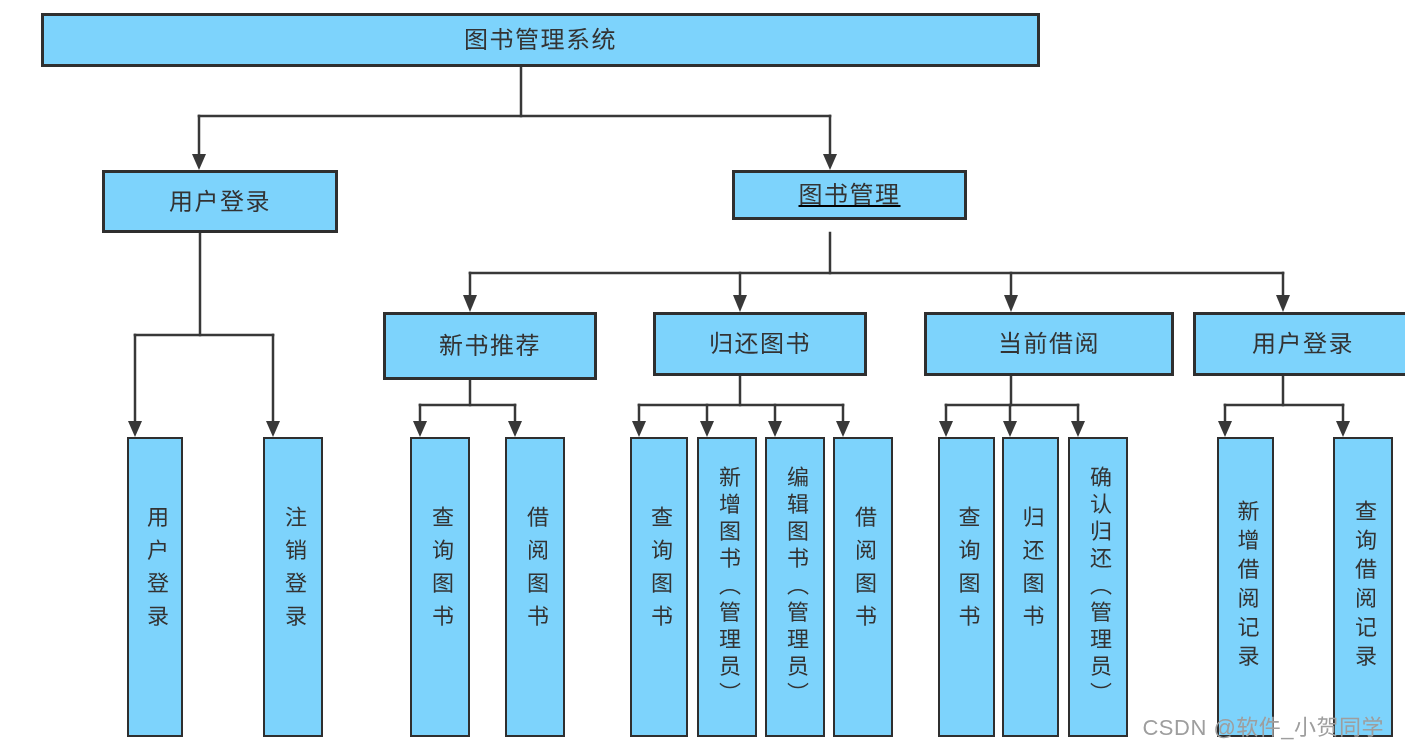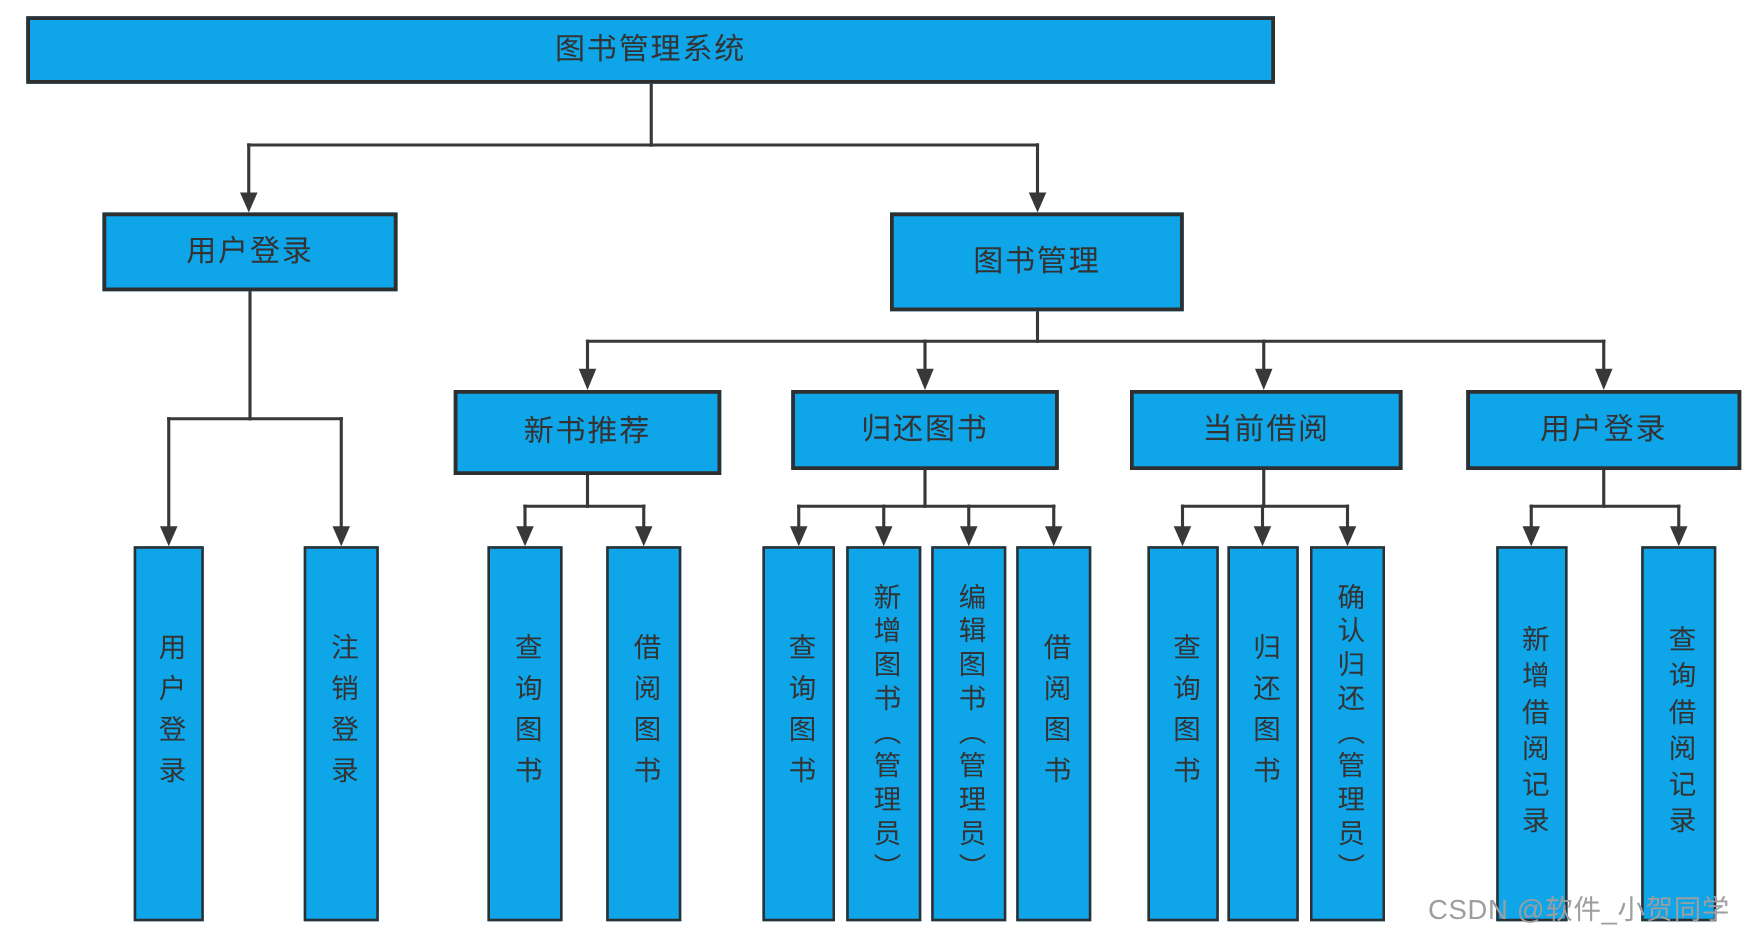--- a/index.html
+++ b/index.html
@@ -12,24 +12,25 @@
   html,body{margin:0;padding:0;background:var(--bg);}
   body{font-family:"Liberation Sans","DejaVu Sans",sans-serif;}
   .canvas{
     position:relative;width:1405px;height:747px;background:var(--bg);
     overflow:hidden;
   }
   .lines{position:absolute;left:0;top:0;width:1405px;height:747px;z-index:1;}
   .lines path,.lines line{stroke:var(--line);stroke-width:2.5;fill:none;stroke-linecap:square;}
   .lines polygon{fill:var(--line);stroke:none;}
   .box{
-    position:absolute;box-sizing:border-box;background:#0ea5e9;
+    position:absolute;box-sizing:border-box;background:#7dd3fc;
     border:3px solid var(--border);
     display:flex;align-items:center;justify-content:center;
     z-index:2;
+    margin-left:20px;
   }
   .hlabel{
     color:var(--text);font-size:24px;letter-spacing:1.5px;line-height:1;
     white-space:nowrap;
   }
   .leaf{border-width:2.5px;top:437px;height:300px;}
   .vlabel{
     writing-mode:vertical-rl;text-orientation:mixed;
     color:var(--text);font-size:22px;line-height:1.1;white-space:nowrap;
   }
@@ -115,31 +116,31 @@
     </g>
   </svg>
 
   <div class="box" style="left:21px;top:13px;width:999px;height:54px;">
     <span class="hlabel">图书管理系统</span>
   </div>
 
   <div class="box" style="left:82px;top:170px;width:236px;height:63px;">
     <span class="hlabel">用户登录</span>
   </div>
-  <div class="box" style="left:712px;top:170px;width:235px;height:79px;">
+  <div class="box" style="left:712px;top:170px;width:235px;height:50px;text-decoration:underline;">
     <span class="hlabel">图书管理</span>
   </div>
 
   <div class="box" style="left:363px;top:312px;width:214px;height:68px;">
     <span class="hlabel">新书推荐</span>
   </div>
   <div class="box" style="left:633px;top:312px;width:214px;height:64px;">
     <span class="hlabel">归还图书</span>
   </div>
-  <div class="box" style="left:904px;top:312px;width:218px;height:64px;">
+  <div class="box" style="left:904px;top:312px;width:250px;height:64px;">
     <span class="hlabel">当前借阅</span>
   </div>
   <div class="box" style="left:1173px;top:312px;width:220px;height:64px;">
     <span class="hlabel">用户登录</span>
   </div>
 
   <div class="box leaf" style="left:107px;width:56px;">
     <span class="vlabel vs4">用户登录</span>
   </div>
   <div class="box leaf" style="left:243px;width:60px;">

